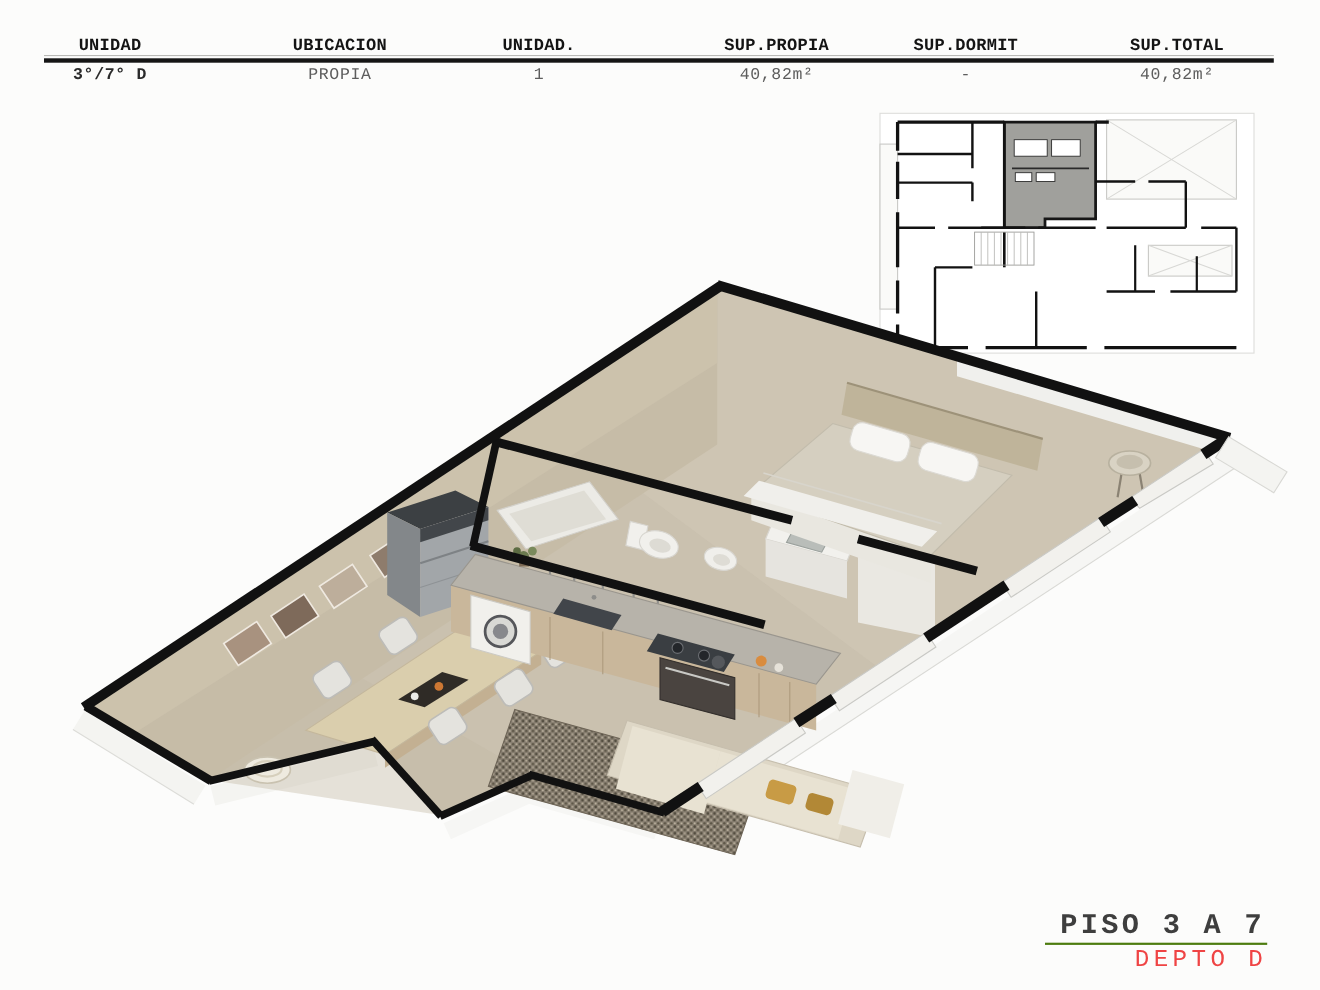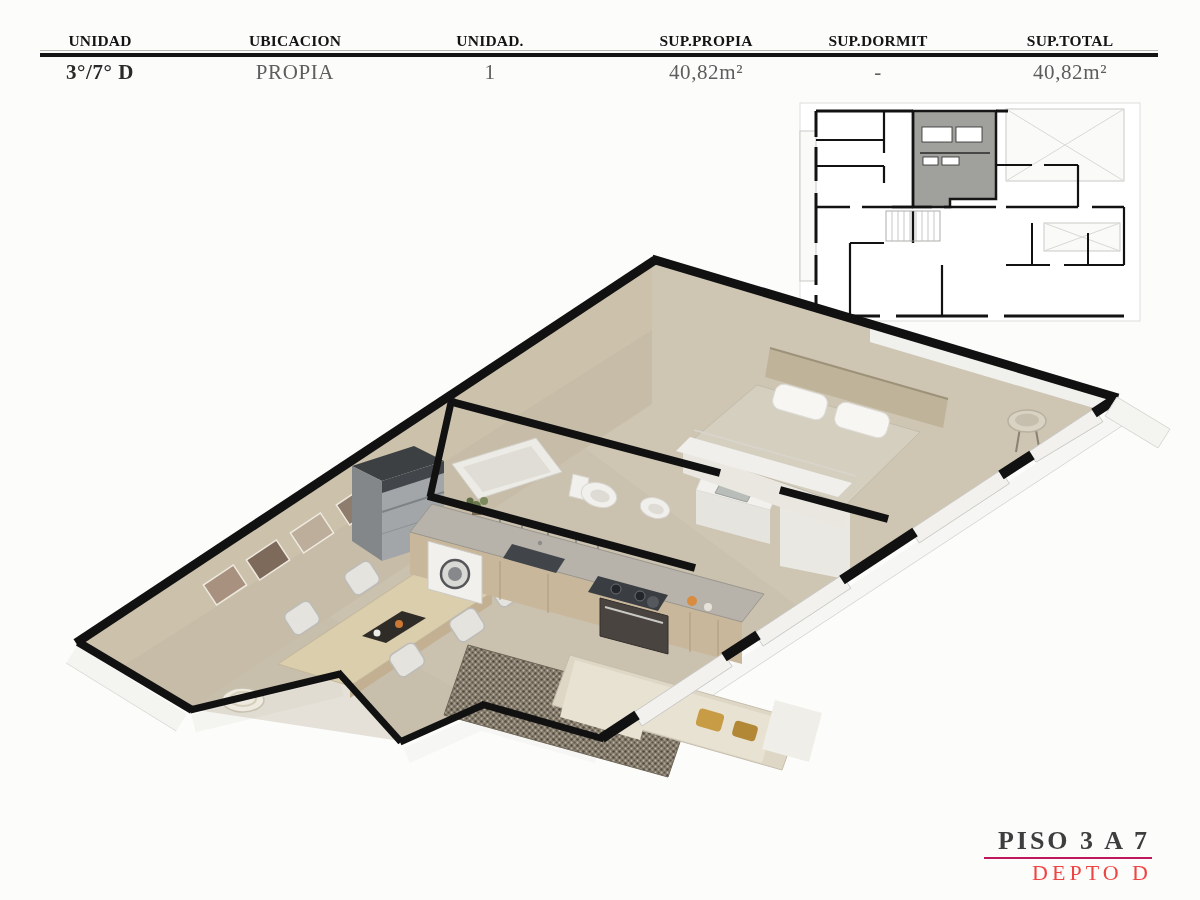--- a/index.html
+++ b/index.html
@@ -1,36 +1,36 @@
 <!DOCTYPE html>
 <html><head>
 <meta charset="utf-8">
 <style>
   html,body{margin:0;padding:0;background:#ffffff;}
   .page{
     position:relative;width:1200px;height:900px;margin:0 auto;
     background:#fcfcfb;outline:1px solid #e6e6e2;overflow:hidden;
-    font-family:Liberation Serif, serif;
+    font-family:Liberation Mono, monospace;
   }
   
   .unit-table{position:absolute;left:0;top:0;width:1200px;height:90px;}
   .uhead,.uval{position:absolute;text-align:center;white-space:nowrap;}
   .uhead{top:32px;font-size:15.5px;font-weight:bold;color:#141414;letter-spacing:.2px;}
-  .uval{top:60px;font-size:21px;color:#5d5d5d;letter-spacing:.6px;}
+  .uval{top:60px;font-size:15px;color:#5d5d5d;letter-spacing:.6px;}
   .uval.strong{font-weight:bold;color:#2a2a2a;}
-  .c0{left:40px;width:120px;} .c1{left:185px;width:220px;}
+  .c0{left:40px;width:120px;} .c1{left:199px;width:220px;}
   .c2{left:400px;width:180px;} .c3{left:616px;width:180px;}
   .c4{left:788px;width:180px;} .c5{left:980px;width:180px;}
   .hrule{position:absolute;left:40px;top:53px;width:1118px;height:4px;background:#151515;}
   .hrule2{position:absolute;left:40px;top:50px;width:1118px;height:1px;background:#b9b9b6;}
   
   .footer{position:absolute;right:48px;top:826px;text-align:right;}
   .footer .piso{
     display:inline-block;font-size:26px;font-weight:bold;color:#3e3e3e;
-    letter-spacing:3px;border-bottom:2px solid #be185d;padding:0 2px 1px 14px;
+    letter-spacing:3px;border-bottom:2px solid #4d7c0f;padding:0 2px 1px 14px;
   }
   .footer .depto{font-size:22px;color:#ef4444;letter-spacing:4px;margin-top:1px;}
   svg{position:absolute;left:0;top:0;}
 </style>
 </head>
 <body>
 
 <div class="page">
 
   <div class="unit-table">

